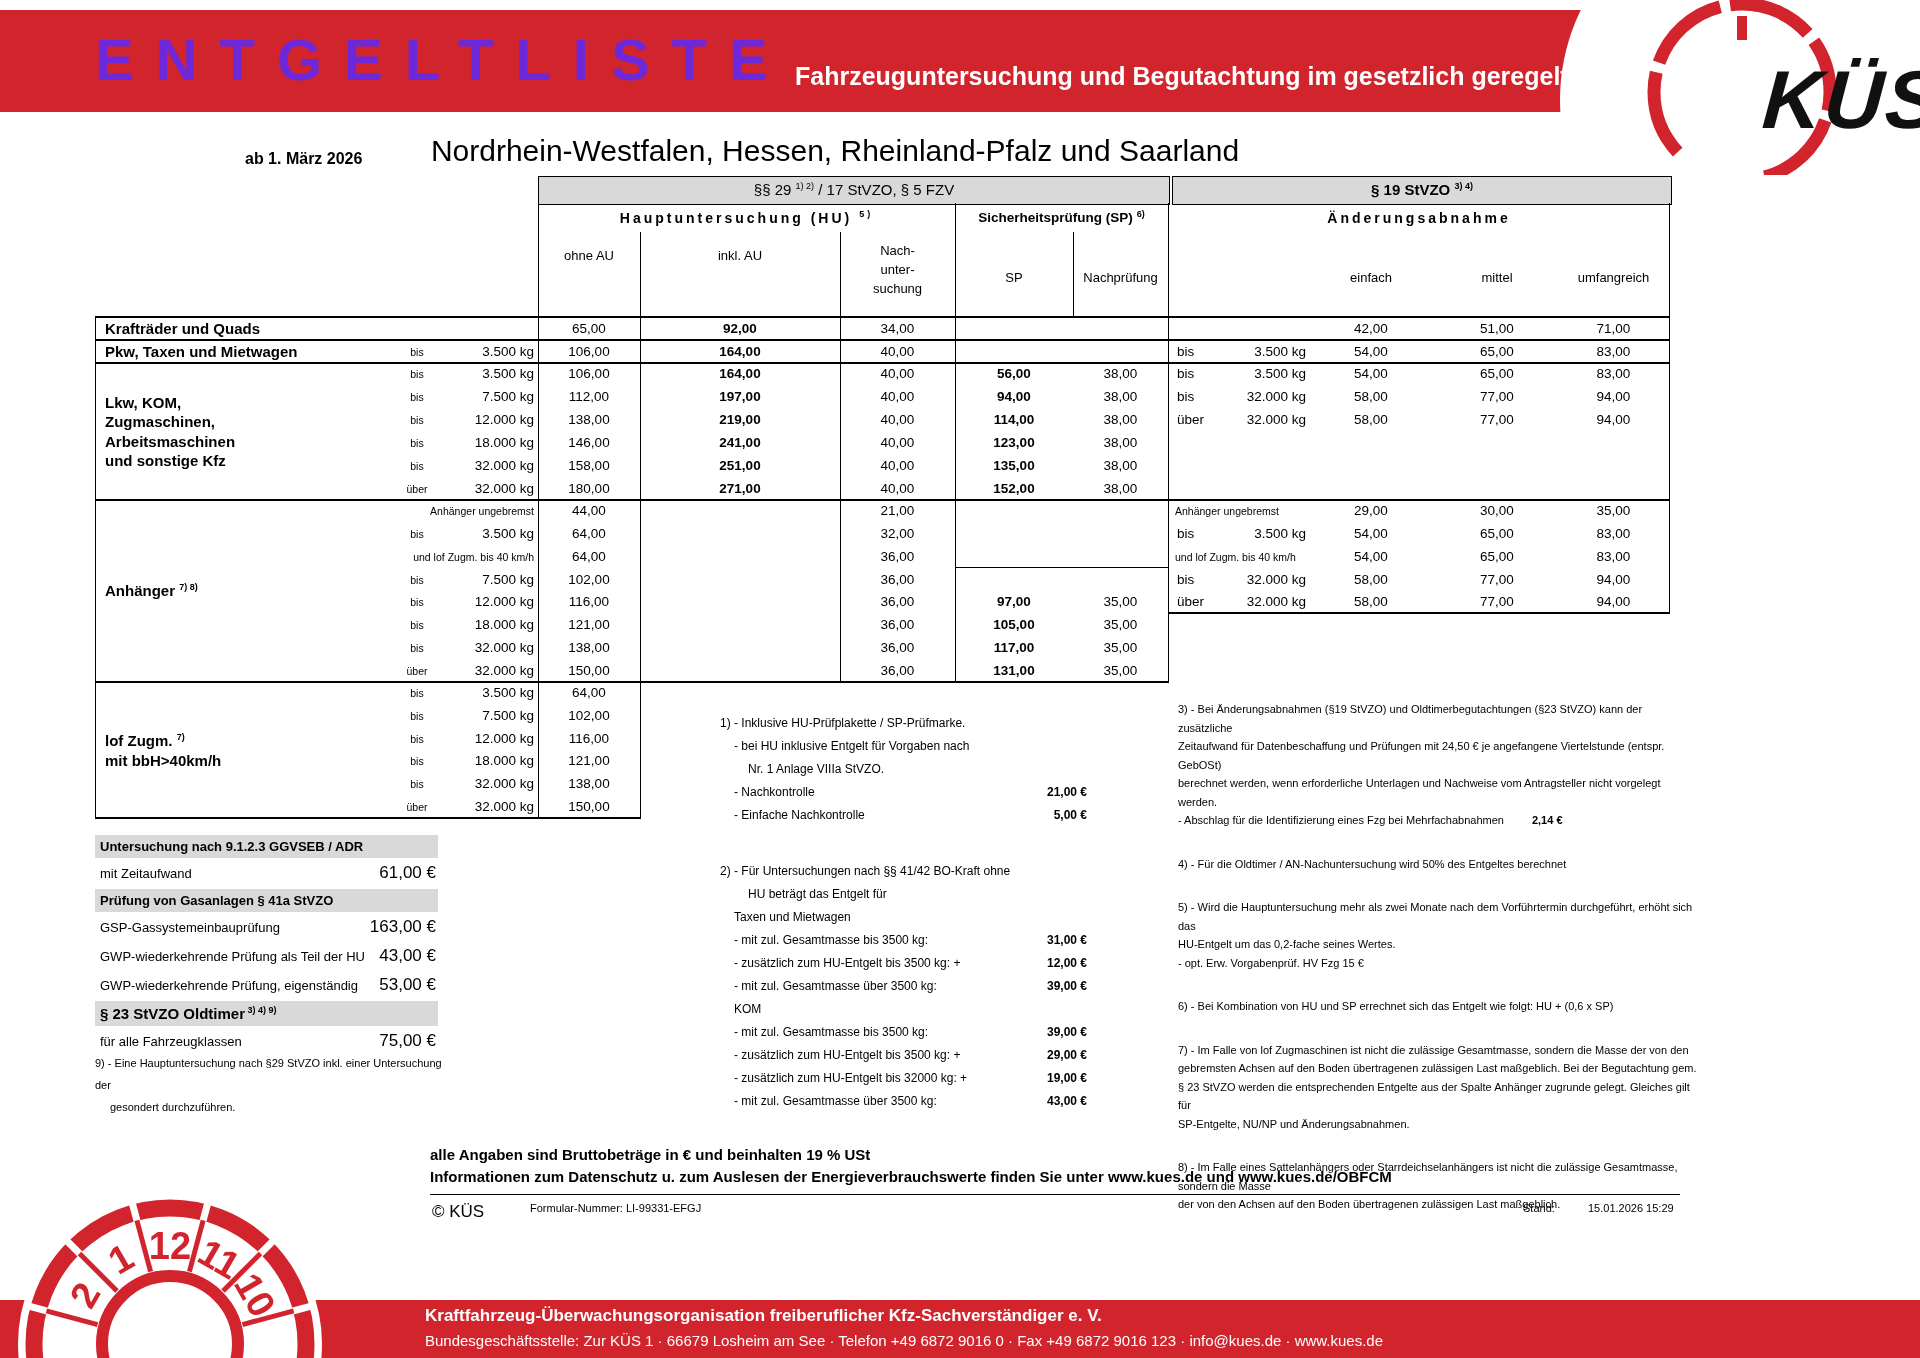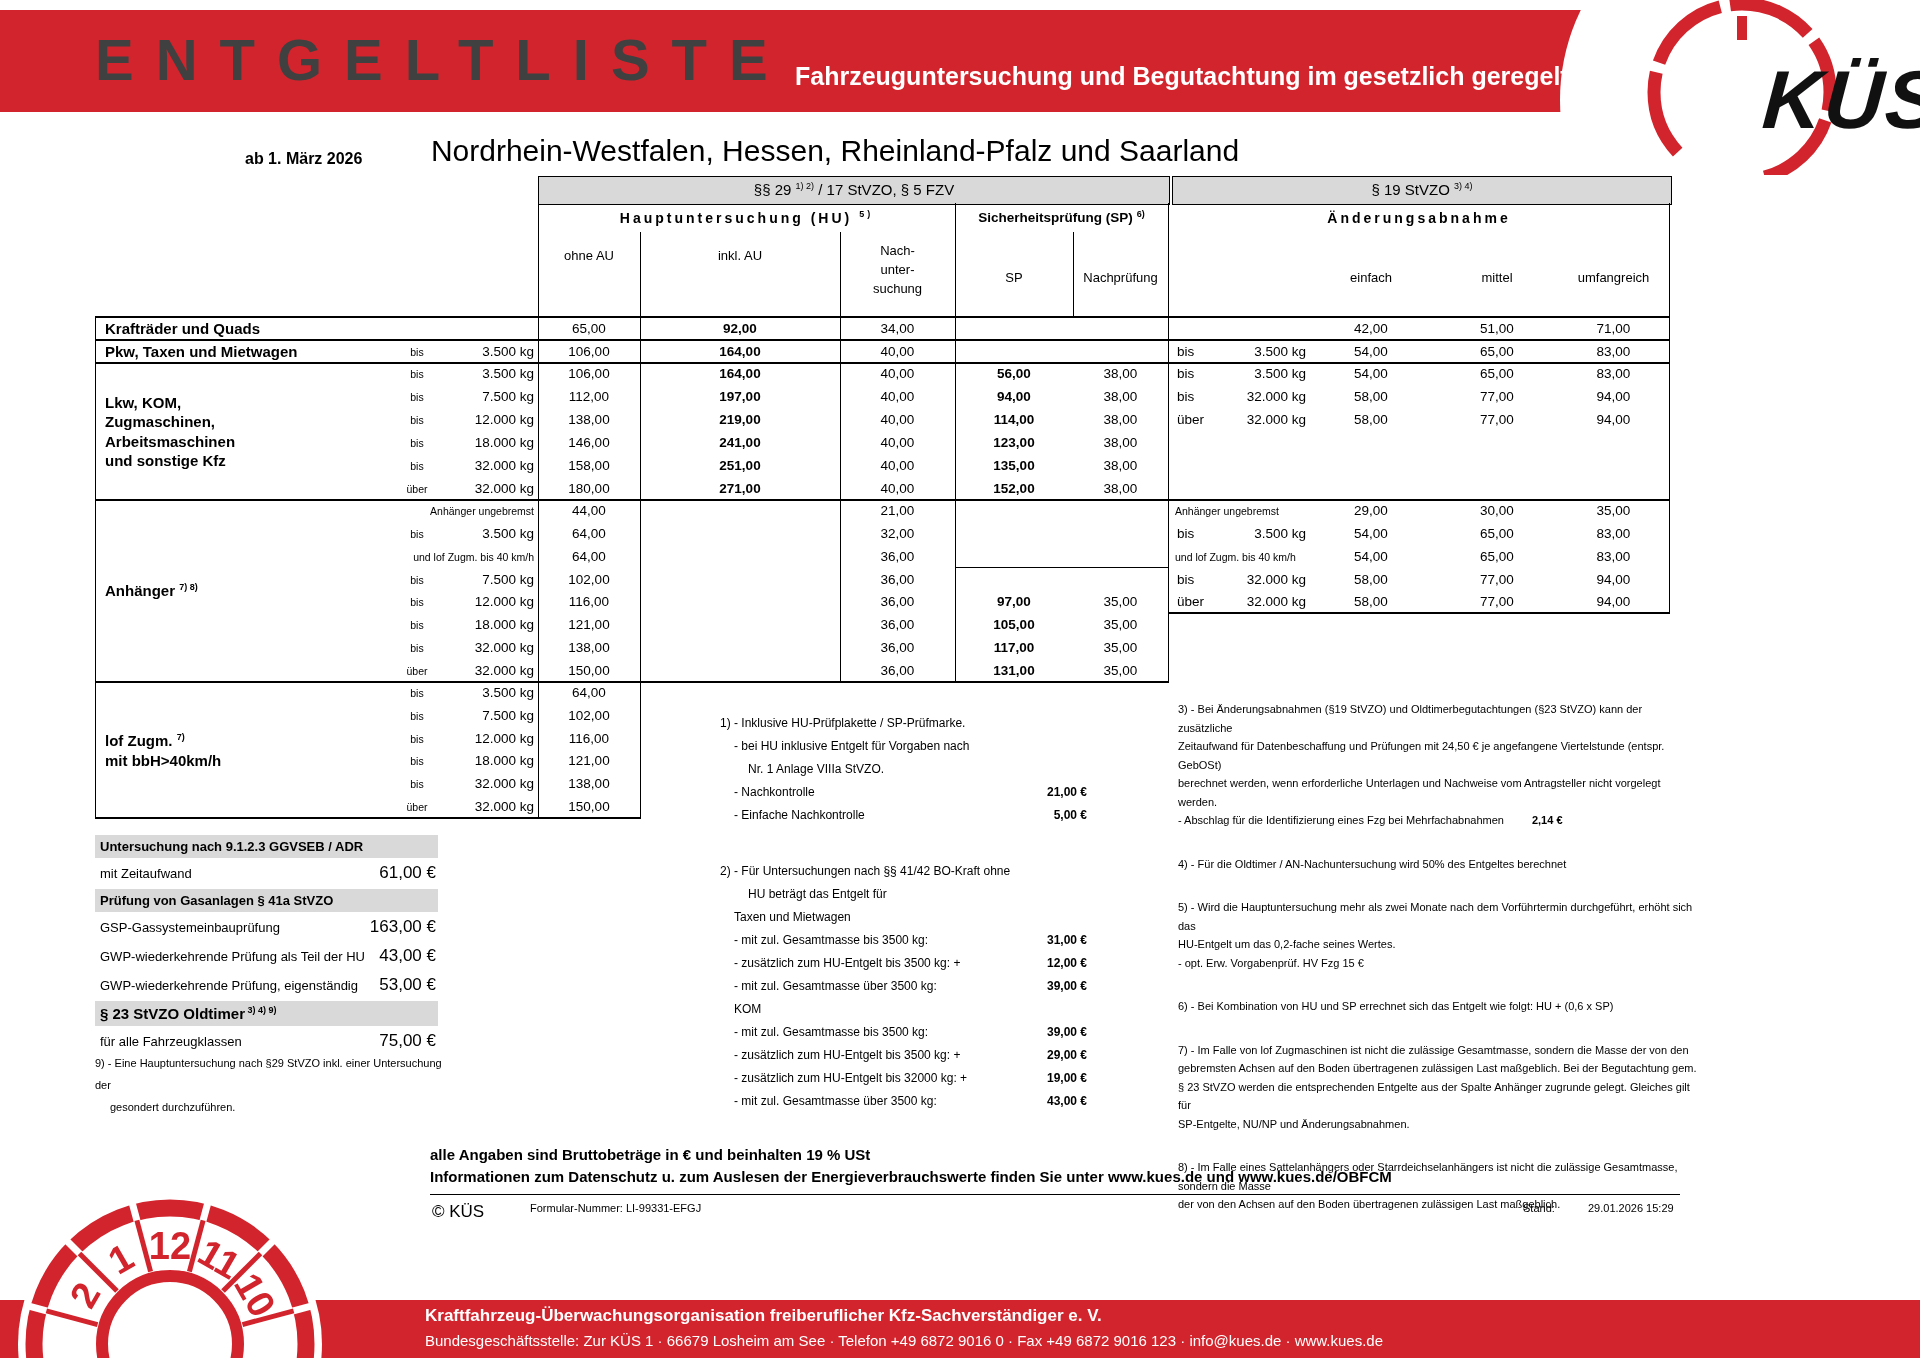--- a/index.html
+++ b/index.html
@@ -3,30 +3,30 @@
 <meta charset="utf-8">
 <style>
   html,body{margin:0;padding:0;}
   body{
     width:1920px;height:1358px;position:relative;overflow:hidden;
     background:#ffffff;font-family:"Liberation Sans",sans-serif;color:#000;
   }
   .abs{position:absolute;}
   
   #red-bar{left:0;top:10px;width:1920px;height:102px;background:#d2242c;z-index:1;}
-  #main-title{left:95px;top:26px;font-size:58px;font-weight:bold;color:#404040;letter-spacing:22px;z-index:2;white-space:nowrap;}
+  #main-title{left:95px;top:26px;font-size:58px;font-weight:bold;color:#6d28d9;letter-spacing:22px;z-index:2;white-space:nowrap;}
   #sub-title{left:795px;top:62px;font-size:25px;font-weight:bold;color:#fff;z-index:2;white-space:nowrap;}
   #logo-svg{left:1540px;top:0;width:380px;height:175px;z-index:3;}
   
   #valid-from{left:245px;top:150px;font-size:16px;font-weight:bold;}
   #region-title{left:345px;top:134px;width:980px;text-align:center;font-size:30px;}
   
   .band{background:#d9d9d9;border:1.5px solid #000;text-align:center;font-size:15px;line-height:26px;}
   #band1{left:538px;top:176px;width:630px;height:27px;}
-  #band2{left:1172px;top:176px;width:498px;height:27px;}
+  #band2{left:1172px;top:176px;width:498px;height:27px;font-weight:bold;}
   .grp-label{font-weight:bold;text-align:center;}
   #hu-label{left:538px;top:210px;width:417px;font-size:14px;letter-spacing:3px;}
   #sp-label{left:955px;top:210px;width:213px;font-size:13.5px;}
   #aa-label{left:1168px;top:210px;width:502px;font-size:14px;letter-spacing:3px;}
   .col-label{text-align:center;font-size:13px;}
   #col-ohne{left:538px;top:248px;width:102px;}
   #col-inkl{left:640px;top:248px;width:200px;}
   #col-nu{left:840px;top:242px;width:115px;white-space:pre-line;line-height:1.45;}
   #col-sp{left:955px;top:270px;width:118px;font-weight:normal;}
   #col-np{left:1073px;top:270px;width:95px;}
@@ -453,21 +453,21 @@
       <div class="nline i0"><span>der von den Achsen auf den Boden übertragenen zulässigen Last maßgeblich.</span></div>
     </div>
   </div>
 
 <div class="abs" id="gross-note">alle Angaben sind Bruttobeträge in € und beinhalten 19 % USt</div>
 <div class="abs" id="privacy-note">Informationen zum Datenschutz u. zum Auslesen der Energieverbrauchswerte finden Sie unter  www.kues.de und www.kues.de/OBFCM</div>
 <div class="abs" id="bottom-rule"></div>
 <div class="abs" id="copyright">© KÜS</div>
 <div class="abs" id="form-number">Formular-Nummer: LI-99331-EFGJ</div>
 <div class="abs" id="stand-label">Stand:</div>
-<div class="abs" id="stand-value">29.01.2026 15:29</div>
+<div class="abs" id="stand-value">15.01.2026 15:29</div>
 
 <div class="abs" id="footer"></div>
 <div class="abs" id="footer-line1">Kraftfahrzeug-Überwachungsorganisation freiberuflicher Kfz-Sachverständiger e. V.</div>
 <div class="abs" id="footer-line2">Bundesgeschäftsstelle: Zur KÜS 1 · 66679 Losheim am See · Telefon +49 6872 9016 0 · Fax +49 6872 9016 123 · info@kues.de · www.kues.de</div>
 
 <svg class="abs" id="sticker-svg" viewBox="0 0 320 166">
   <circle cx="160" cy="153" r="152" fill="#ffffff"></circle>
   <circle cx="160" cy="153" r="136" fill="none" stroke="#d2242c" stroke-width="17"></circle>
   <circle cx="160" cy="153" r="68" fill="none" stroke="#d2242c" stroke-width="12"></circle>
   <g stroke="#ffffff" stroke-width="7">

